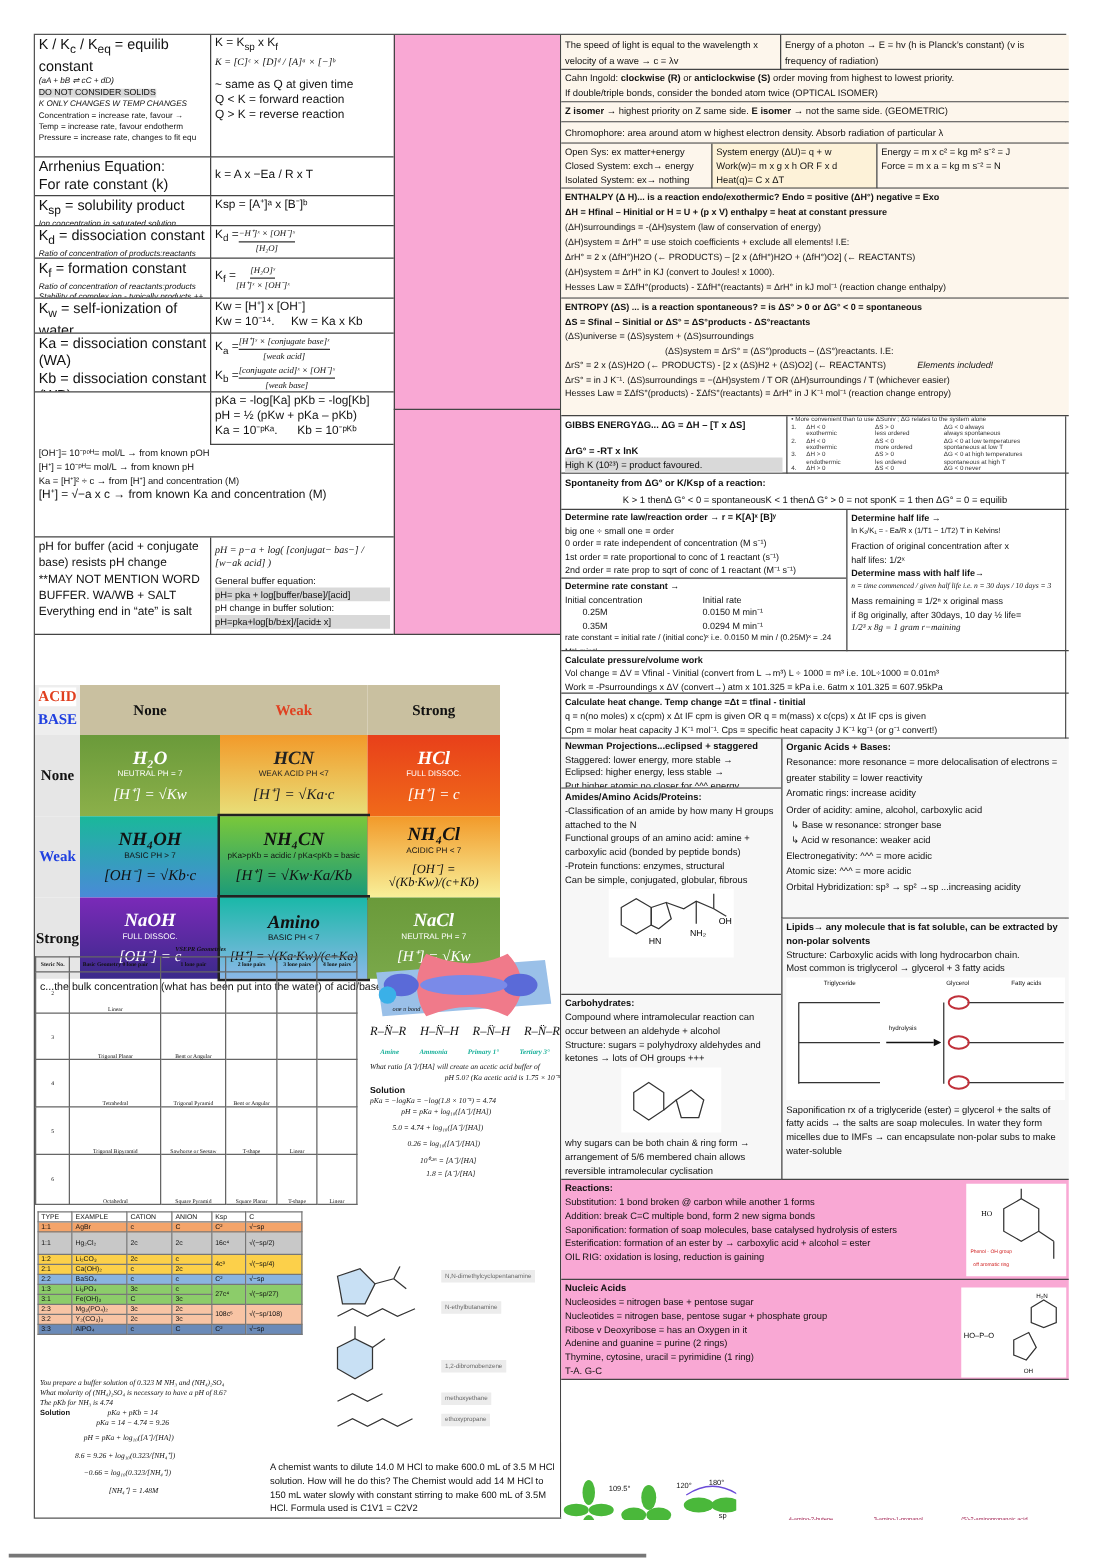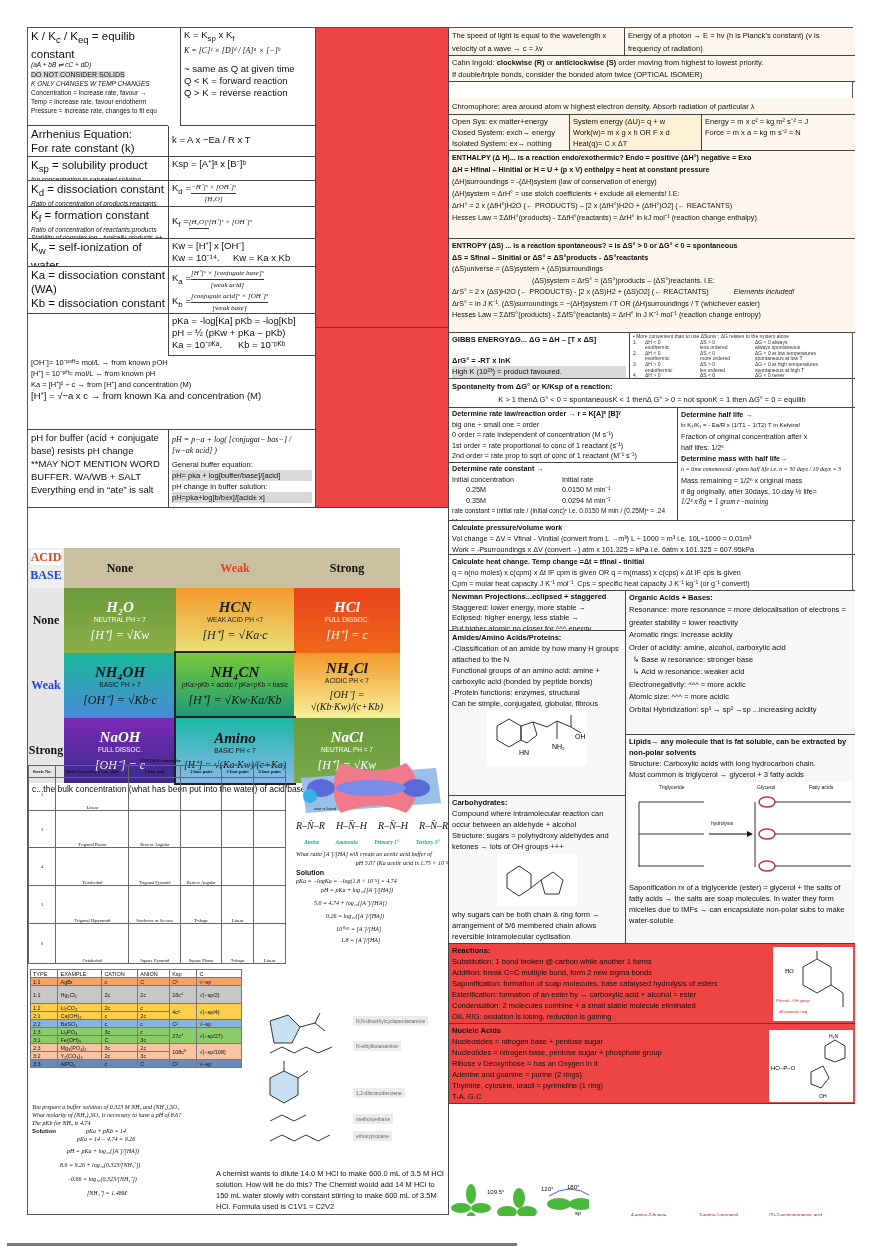--- a/index.html
+++ b/index.html
@@ -9,21 +9,21 @@
 .L{left:0;width:420px;height:100%}
 .R{left:420px;width:406px;height:100%;border-left:1px solid #444}
 .cell{position:absolute;border-bottom:1px solid #444;overflow:hidden;padding:1px 3px;font-size:9px;line-height:11px}
 .t12{font-size:11.5px;line-height:14px}
 .t10{font-size:9.5px;line-height:12px}
 .sm{font-size:6.5px;line-height:8px;font-style:italic}
 .b{font-weight:bold}
 .hl{background:#d9d9d9}
 .vl{border-left:1px solid #444}
 .bg-cream{background:#fdf6ec}
-.bg-gray{background:#ef4444}
+.bg-gray{background:#f9a8d4}
 .bg-lt{background:#f7f7f7}
 .ser{font-family:"Liberation Serif",serif;font-style:italic}
 .scrollbar{position:absolute;left:7px;top:1243px;width:510px;height:3px;background:#777}
 
 .ph-grid{position:absolute;left:0;top:0;width:372px;display:grid;grid-template-columns:36px 112px 118px 106px;grid-template-rows:40px 65px 65px 65px}
 .ph-grid>div{display:flex;flex-direction:column;align-items:center;justify-content:center;font-family:"Liberation Serif",serif;text-align:center}
 .hdr{background:#c9c0a0;font-weight:bold;font-size:12px}
 .rowh{background:#e6e6e6;font-weight:bold;font-size:12px}
 .cf{font-style:italic;font-weight:bold;font-size:15px;color:#fff}
 .cs{font-family:"Liberation Sans",sans-serif;font-size:6.5px;color:#fff}
@@ -45,21 +45,21 @@
 
  <div class="cell" style="left:0;top:0;width:140px;height:98px">
   <div class="t12">K / K<sub>c</sub> / K<sub>eq</sub> = equilib constant</div>
   <div class="sm">(aA + bB ⇌ cC + dD)</div>
   <div style="font-size:7px"><span class="hl">DO NOT CONSIDER SOLIDS</span></div>
   <div class="sm">K ONLY CHANGES W TEMP CHANGES</div>
   <div style="font-size:6.5px;line-height:9px">Concentration = increase rate, favour →</div>
   <div style="font-size:6.5px;line-height:9px">Temp = increase rate, favour endotherm</div>
   <div style="font-size:6.5px;line-height:9px">Pressure = increase rate, changes to fit equ</div>
  </div>
- <div class="cell vl" style="left:152px;top:0;width:147px;height:98px">
+ <div class="cell vl" style="left:140px;top:0;width:147px;height:98px">
   <div class="t10">K = K<sub>sp</sub> x K<sub>f</sub></div>
   <div class="t10 ser" style="font-size:8px">K = [C]ᶜ × [D]ᵈ / [A]ᵃ × [−]ᵇ</div>
   <div style="height:6px"></div>
   <div class="t10">~ same as Q at given time</div>
   <div class="t10">Q &lt; K = forward reaction</div>
   <div class="t10">Q &gt; K = reverse reaction</div>
  </div>
  <div class="cell bg-gray vl" style="left:287px;top:0;width:133px;height:300px;border-left:1px solid #444"></div>
 
  <div class="cell" style="left:0;top:98px;width:140px;height:31px">
@@ -86,21 +86,21 @@
         </span>
  </div>
 
  <div class="cell" style="left:0;top:179px;width:140px;height:32px">
   <div class="t12">K<sub>f</sub> = formation constant</div>
   <div class="sm">Ratio of concentration of reactants:products</div>
   <div class="sm">Stability of complex ion - typically products ++</div>
  </div>
  <div class="cell vl" style="left:140px;top:179px;width:147px;height:32px;display:flex;align-items:center">
   <span class="t10">K<sub>f</sub> = </span>
-  <span style="display:inline-flex;align-items:center;font-size:7px" class="ser">
+  <span style="display:inline-flex;flex-direction:column;align-items:center;font-size:7px" class="ser">
           <span style="border-bottom:1px solid #333">[H₂O]ˣ</span>
           <span>[H⁺]ˣ × [OH⁻]ˣ</span>
         </span>
  </div>
 
  <div class="cell" style="left:0;top:211px;width:140px;height:28px">
   <div class="t12">K<sub>w</sub> = self-ionization of water</div>
 
  </div>
  <div class="cell vl t10" style="left:140px;top:211px;width:147px;height:28px">
@@ -437,20 +437,23 @@
  <div style="position:absolute;left:188px;top:1140px;width:230px;font-size:7.5px;line-height:11px">A chemist wants to dilute 14.0 M HCl to make 600.0 mL of 3.5 M HCl solution. How will he do this? The Chemist would add 14 M HCl to 150 mL water slowly with constant stirring to make 600 mL of 3.5M HCl. Formula used is C1V1 = C2V2</div>
 </div>
 
 <div class="col R">
  <div class="cell bg-cream" style="left:0;top:0;width:175px;height:28px;font-size:7.5px;line-height:13px">The speed of light is equal to the wavelength x velocity of a wave → c = λv</div>
  <div class="cell bg-cream vl" style="left:175px;top:0;width:231px;height:28px;font-size:7.5px;line-height:13px">Energy of a photon → E = hv (h is Planck’s constant) (v is frequency of radiation)</div>
  <div class="cell bg-cream" style="left:0;top:28px;width:406px;height:26px;font-size:7.5px;line-height:12px">
   <div><span>Cahn Ingold: </span><b>clockwise (R)</b><span> or </span><b>anticlockwise (S)</b><span> order moving from highest to lowest priority.</span></div>
   <div>If double/triple bonds, consider the bonded atom twice (OPTICAL ISOMER)</div>
  </div>
+ <div class="cell bg-cream" style="left:0;top:54px;width:406px;height:16px;font-size:7.5px">
+  <b>Z isomer</b><span> → highest priority on Z same side. </span><b>E isomer</b><span> → not the same side.  (GEOMETRIC)</span>
+ </div>
  <div class="cell bg-cream" style="left:0;top:70px;width:406px;height:17px;font-size:7.5px;padding-top:3px">Chromophore: area around atom w highest electron density. Absorb radiation of particular  λ</div>
  <div class="cell bg-cream" style="left:0;top:87px;width:120px;height:36px;font-size:7.5px;line-height:11px">
   <div>Open Sys: ex matter+energy</div>
         <div>Closed System: exch→ energy</div>
         <div>Isolated System: ex→ nothing</div>
  </div>
  <div class="cell vl" style="left:120px;top:87px;width:132px;height:36px;font-size:7.5px;line-height:11px;background:#fdf2d8">
   <div>System energy (ΔU)= q + w</div>
         <div>Work(w)= m x g x h OR F x d</div>
         <div>Heat(q)= C x ΔT</div>
@@ -459,20 +462,21 @@
   <div>Energy = m x c² = kg m² s⁻² = J</div>
         <div>Force = m x a = kg m s⁻² = N</div>
  </div>
 
  <div class="cell bg-cream" style="left:0;top:123px;width:406px;height:88px;font-size:7.2px;line-height:12px">
   <div class="b">ENTHALPY (Δ H)... is a reaction endo/exothermic? Endo = positive (ΔH°) negative = Exo</div>
   <div class="b">ΔH = Hfinal – Hinitial  or H = U + (p x V)        enthalpy = heat at constant pressure</div>
   <div>(ΔH)surroundings = -(ΔH)system     (law of conservation of energy)</div>
   <div>(ΔH)system = ΔrH° = use stoich coefficients + exclude all elements! I.E:</div>
   <div>ΔrH° = 2 x (ΔfH°)H2O (← PRODUCTS) – [2 x (ΔfH°)H2O + (ΔfH°)O2] (← REACTANTS)</div>
+  <div>(ΔH)system = ΔrH° in KJ (convert to Joules! x 1000).</div>
   <div>Hesses Law = ΣΔfH°(products) - ΣΔfH°(reactants) = ΔrH° in kJ mol⁻¹ (reaction change enthalpy)</div>
  </div>
  <div class="cell bg-cream" style="left:0;top:211px;width:406px;height:94px;font-size:7.2px;line-height:11.5px">
   <div class="b">ENTROPY (ΔS) ... is a reaction spontaneous? = is ΔS° &gt; 0 or ΔG° &lt; 0 = spontaneous</div>
   <div class="b">ΔS = Sfinal – Sinitial  or ΔS° = ΔS°products - ΔS°reactants</div>
   <div>(ΔS)universe = (ΔS)system + (ΔS)surroundings</div>
   <div style="padding-left:80px">(ΔS)system = ΔrS° = (ΔS°)products – (ΔS°)reactants.    I.E:</div>
   <div><span>ΔrS° = 2 x (ΔS)H2O (← PRODUCTS) - [2 x (ΔS)H2 + (ΔS)O2] (← REACTANTS)</span><i style="padding-left:25px">Elements included!</i></div>
   <div>ΔrS° = in J K⁻¹.    (ΔS)surroundings = −(ΔH)system / T  OR  (ΔH)surroundings / T    (whichever easier)</div>
   <div>Hesses Law = ΣΔfS°(products) - ΣΔfS°(reactants) = ΔrH° in J K⁻¹ mol⁻¹ (reaction change entropy)</div>
@@ -646,21 +650,20 @@
   </div>
   <div>Saponification rx of a triglyceride (ester) = glycerol + the salts of fatty acids → the salts are soap molecules. In water they form micelles due to IMFs → can encapsulate non-polar subs to make water-soluble</div>
  </div>
 
  <div class="cell bg-gray" style="left:0;top:916px;width:406px;height:80px;font-size:7.5px;line-height:11px">
   <div class="b">Reactions:</div>
   <div>Substitution: 1 bond broken @ carbon while another 1 forms</div>
         <div>Addition: break C=C multiple bond, form 2 new sigma bonds</div>
         <div>Saponification: formation of soap molecules, base catalysed hydrolysis of esters</div>
         <div>Esterification: formation of an ester by → carboxylic acid + alcohol = ester</div>
-        <div>Condensation: 2 molecules combine + a small stable molecule eliminated</div>
         <div>OIL RIG: oxidation is losing, reduction is gaining</div>
   <div style="position:absolute;right:2px;top:3px;width:80px;height:74px;background:#fff">
    <svg width="80" height="74">
             <polygon points="30,20 44,12 58,20 58,38 44,46 30,38" fill="none" stroke="#333"></polygon>
             <line x1="44" y1="12" x2="44" y2="4" stroke="#333"></line>
             <line x1="58" y1="38" x2="70" y2="46" stroke="#333"></line>
             <line x1="70" y1="46" x2="70" y2="60" stroke="#333"></line>
             <text x="12" y="26" font-size="6" font-family="Liberation Serif,serif">HO</text>
           </svg>
    <div style="position:absolute;left:2px;top:48px;width:36px;font-size:4px;color:#d02020;text-align:center">Phenol - OH group off aromatic ring</div>

